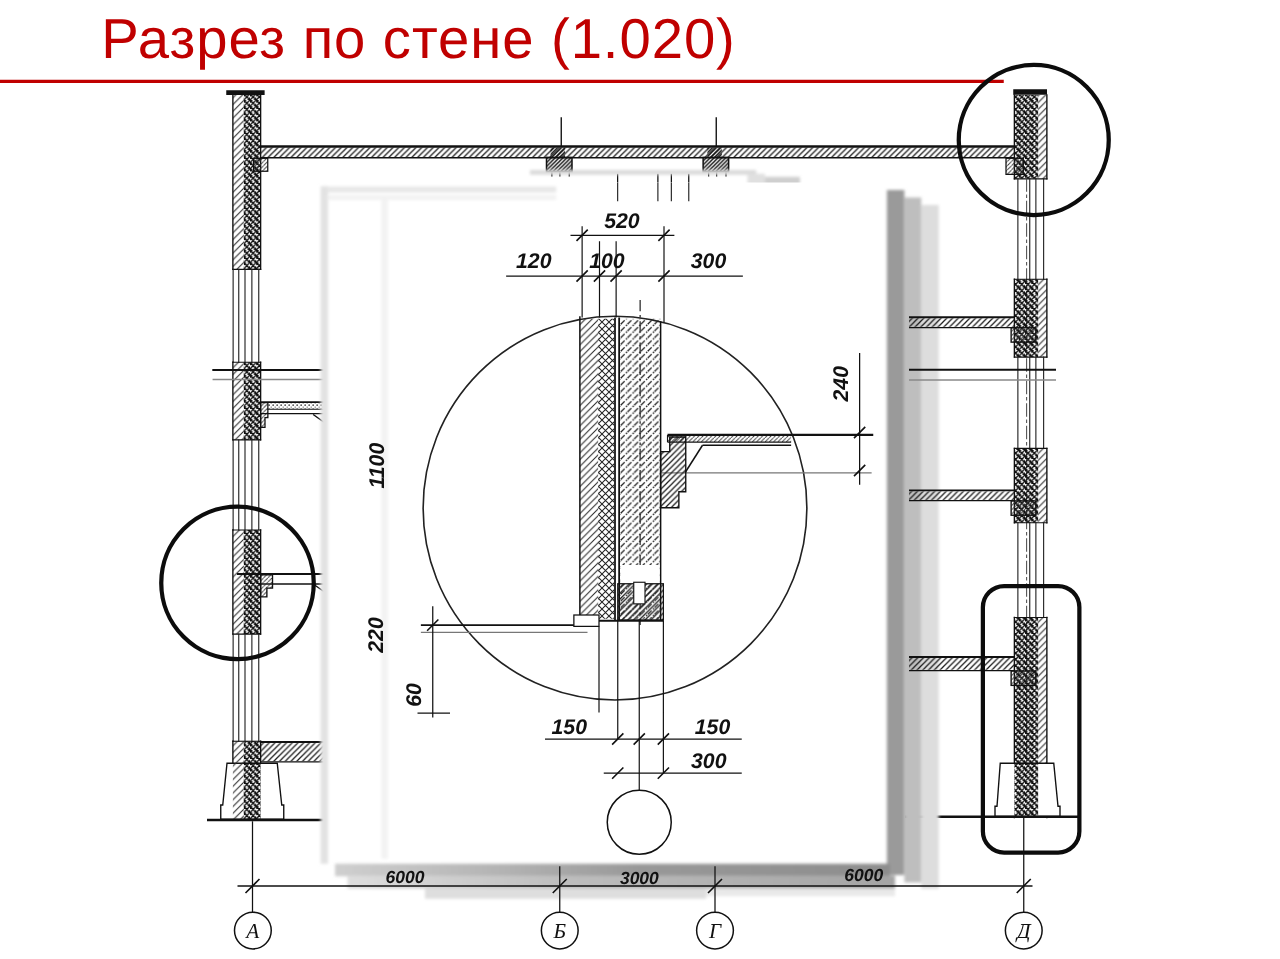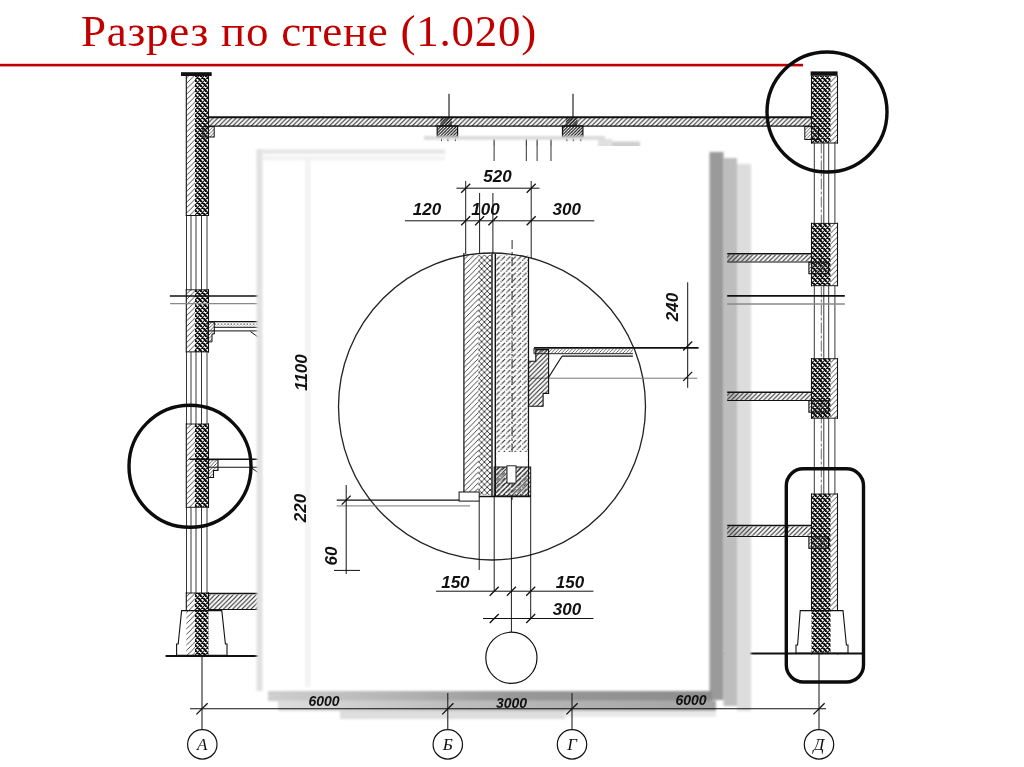--- a/index.html
+++ b/index.html
@@ -1,17 +1,17 @@
 <!DOCTYPE html>
 <html><head>
 <meta charset="utf-8">
 <style>
 html,body{margin:0;padding:0;width:1024px;height:767px;background:#fff;overflow:hidden;}
 #stage{position:absolute;left:0;top:0;width:1024px;height:767px;}
-.title{position:absolute;left:81px;top:5px;font-family:Liberation Serif, serif;font-size:45px;color:#c00000;letter-spacing:0.75px;}
+.title{position:absolute;left:81px;top:5px;font-family:Liberation Sans, sans-serif;font-size:45px;color:#c00000;letter-spacing:0.75px;}
 svg{position:absolute;left:0;top:0;}
 .dim{font-family:"Liberation Sans",sans-serif;font-style:italic;font-weight:bold;font-size:17px;fill:#111;}
 .dimS{font-family:"Liberation Sans",sans-serif;font-style:italic;font-weight:bold;font-size:14px;fill:#111;}
 .ax{font-family:"Liberation Serif",serif;font-style:italic;font-size:17px;fill:#111;}
 </style>
 </head>
 <body>
 <div id="stage">
 
 <div class="title">Разрез по стене (1.020)</div>

